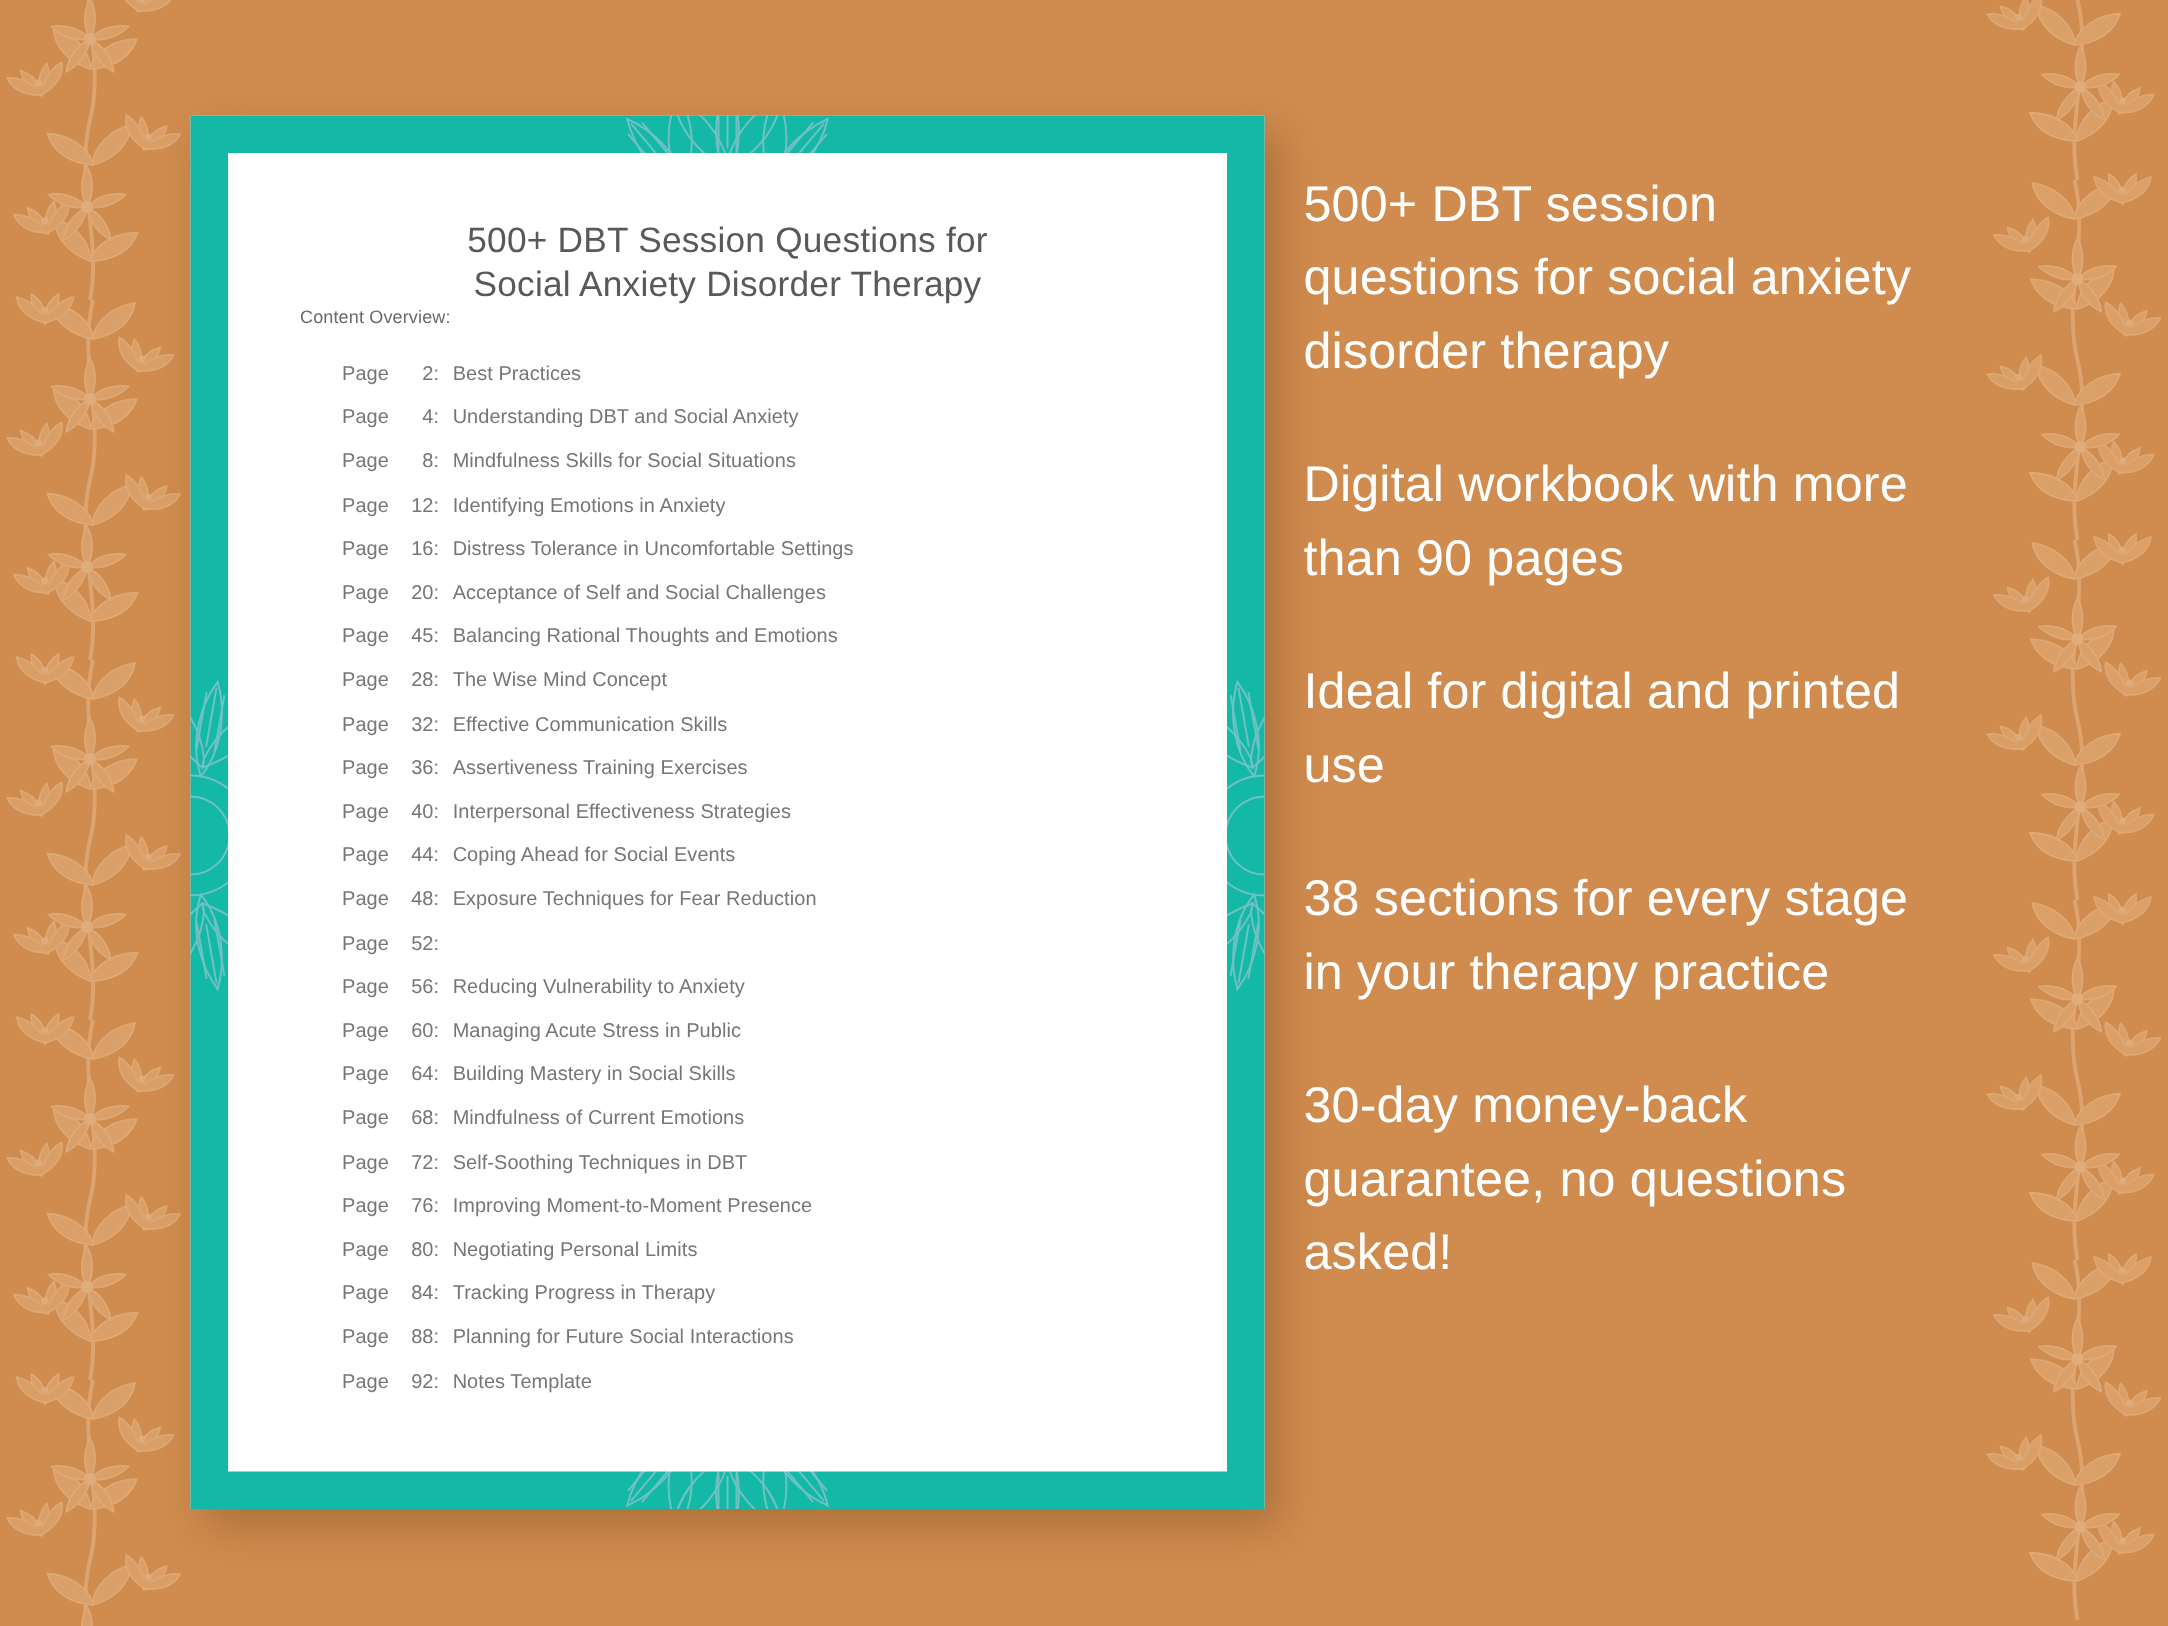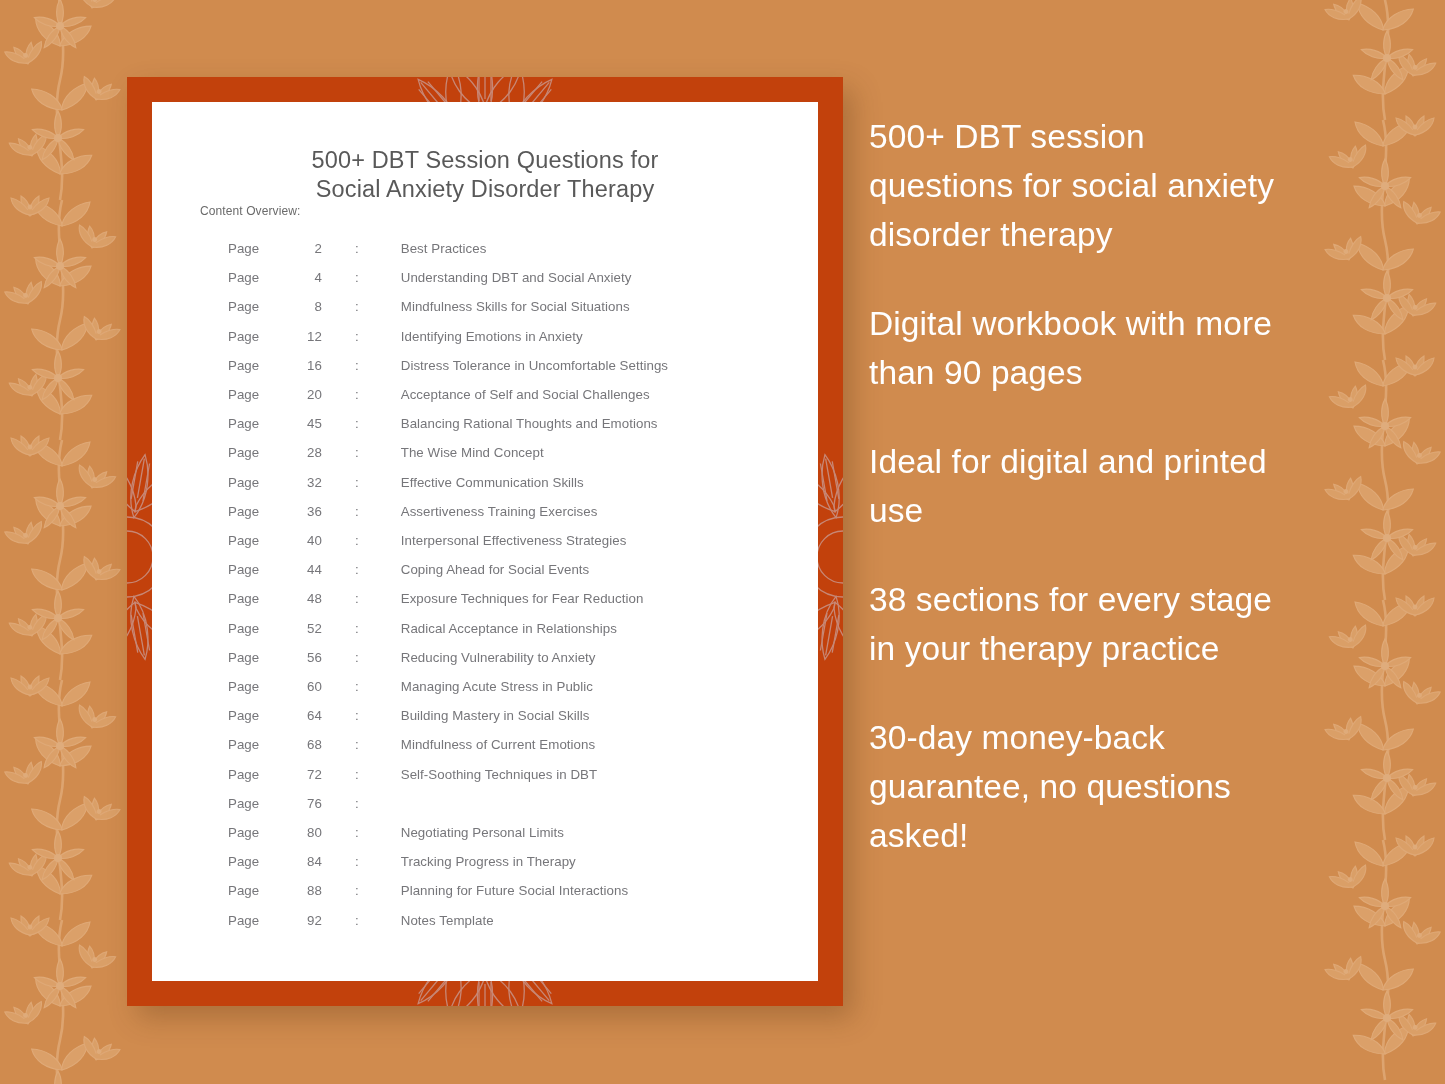--- a/index.html
+++ b/index.html
@@ -49,21 +49,21 @@
   .card-shadow {
     position: absolute;
     inset: 0;
     box-shadow: 10px 12px 26px rgba(90, 50, 15, 0.30);
     background: #f4f1fb;
   }
 
   .card {
     position: absolute;
     inset: 0;
-    background: #c2410c;
+    background: #14b8a6;
     overflow: hidden;
   }
 
   
   .mandala {
     position: absolute;
     opacity: 0.5;
     pointer-events: none;
   }
   .mandala-top    { top: -128px;    left: 50%; transform: translateX(-50%); }
@@ -107,21 +107,20 @@
   }
 
   .toc-row {
     display: flex;
     align-items: baseline;
     font-size: 13.3px;
     line-height: 29.2px;
     color: #76767a;
     letter-spacing: 0.05px;
     white-space: nowrap;
-    gap: 33px;
   }
 
   .toc-page {
     display: inline-block;
     width: 36px;
     text-align: left;
   }
   .toc-num {
     display: inline-block;
     width: 25px;
@@ -366,21 +365,20 @@
             <li class="toc-row">
               <span class="toc-page">Page</span>
               <span class="toc-num">48</span>
               <span class="toc-colon">:</span>
               <span class="toc-title">Exposure Techniques for Fear Reduction</span>
             </li>
             <li class="toc-row">
               <span class="toc-page">Page</span>
               <span class="toc-num">52</span>
               <span class="toc-colon">:</span>
-              <span class="toc-title">Radical Acceptance in Relationships</span>
             </li>
             <li class="toc-row">
               <span class="toc-page">Page</span>
               <span class="toc-num">56</span>
               <span class="toc-colon">:</span>
               <span class="toc-title">Reducing Vulnerability to Anxiety</span>
             </li>
             <li class="toc-row">
               <span class="toc-page">Page</span>
               <span class="toc-num">60</span>
@@ -402,20 +400,21 @@
             <li class="toc-row">
               <span class="toc-page">Page</span>
               <span class="toc-num">72</span>
               <span class="toc-colon">:</span>
               <span class="toc-title">Self-Soothing Techniques in DBT</span>
             </li>
             <li class="toc-row">
               <span class="toc-page">Page</span>
               <span class="toc-num">76</span>
               <span class="toc-colon">:</span>
+              <span class="toc-title">Improving Moment-to-Moment Presence</span>
             </li>
             <li class="toc-row">
               <span class="toc-page">Page</span>
               <span class="toc-num">80</span>
               <span class="toc-colon">:</span>
               <span class="toc-title">Negotiating Personal Limits</span>
             </li>
             <li class="toc-row">
               <span class="toc-page">Page</span>
               <span class="toc-num">84</span>

